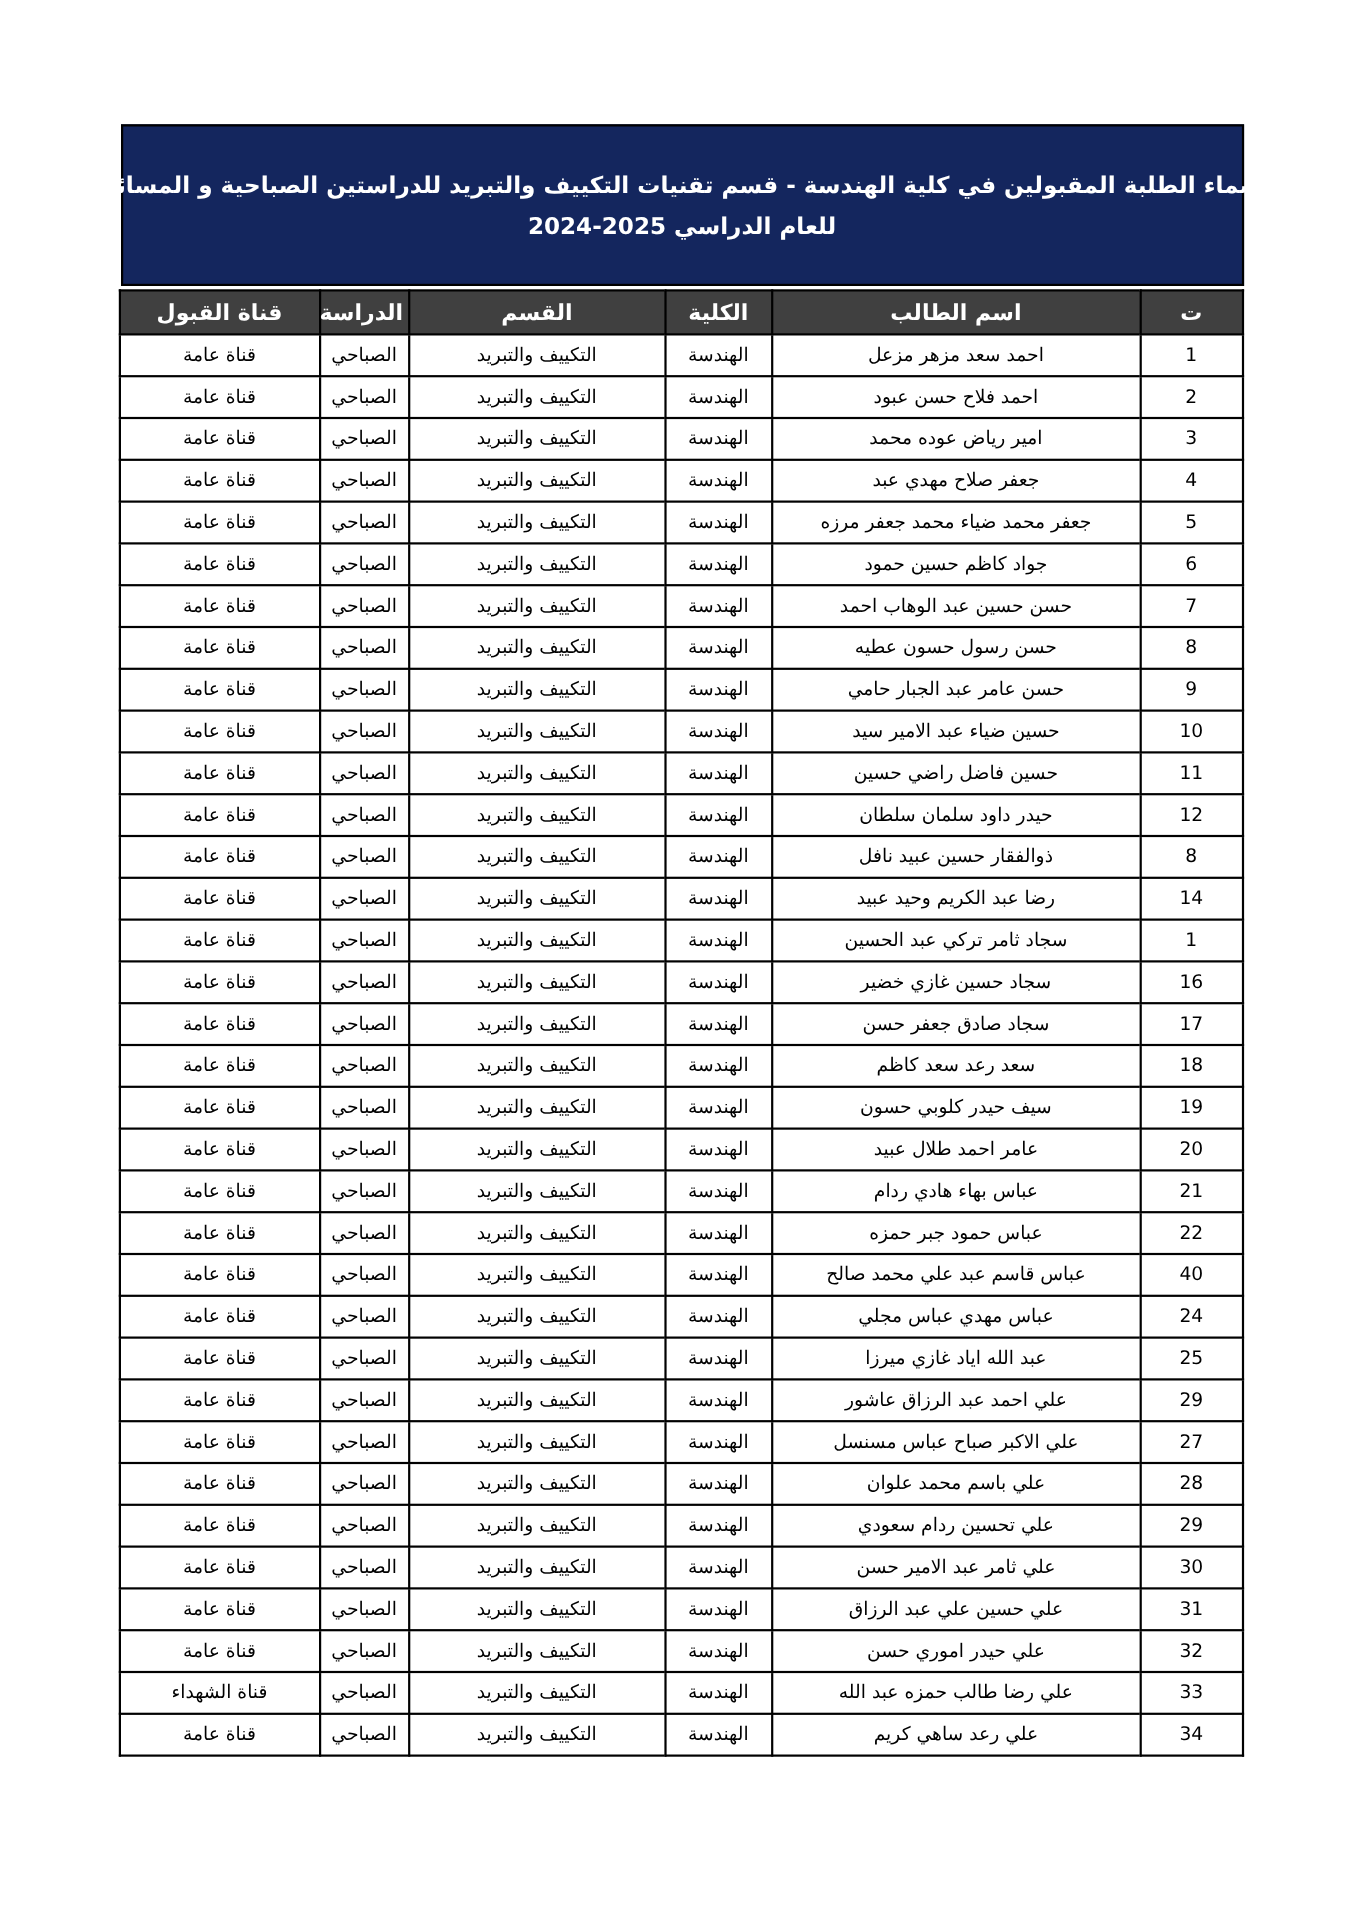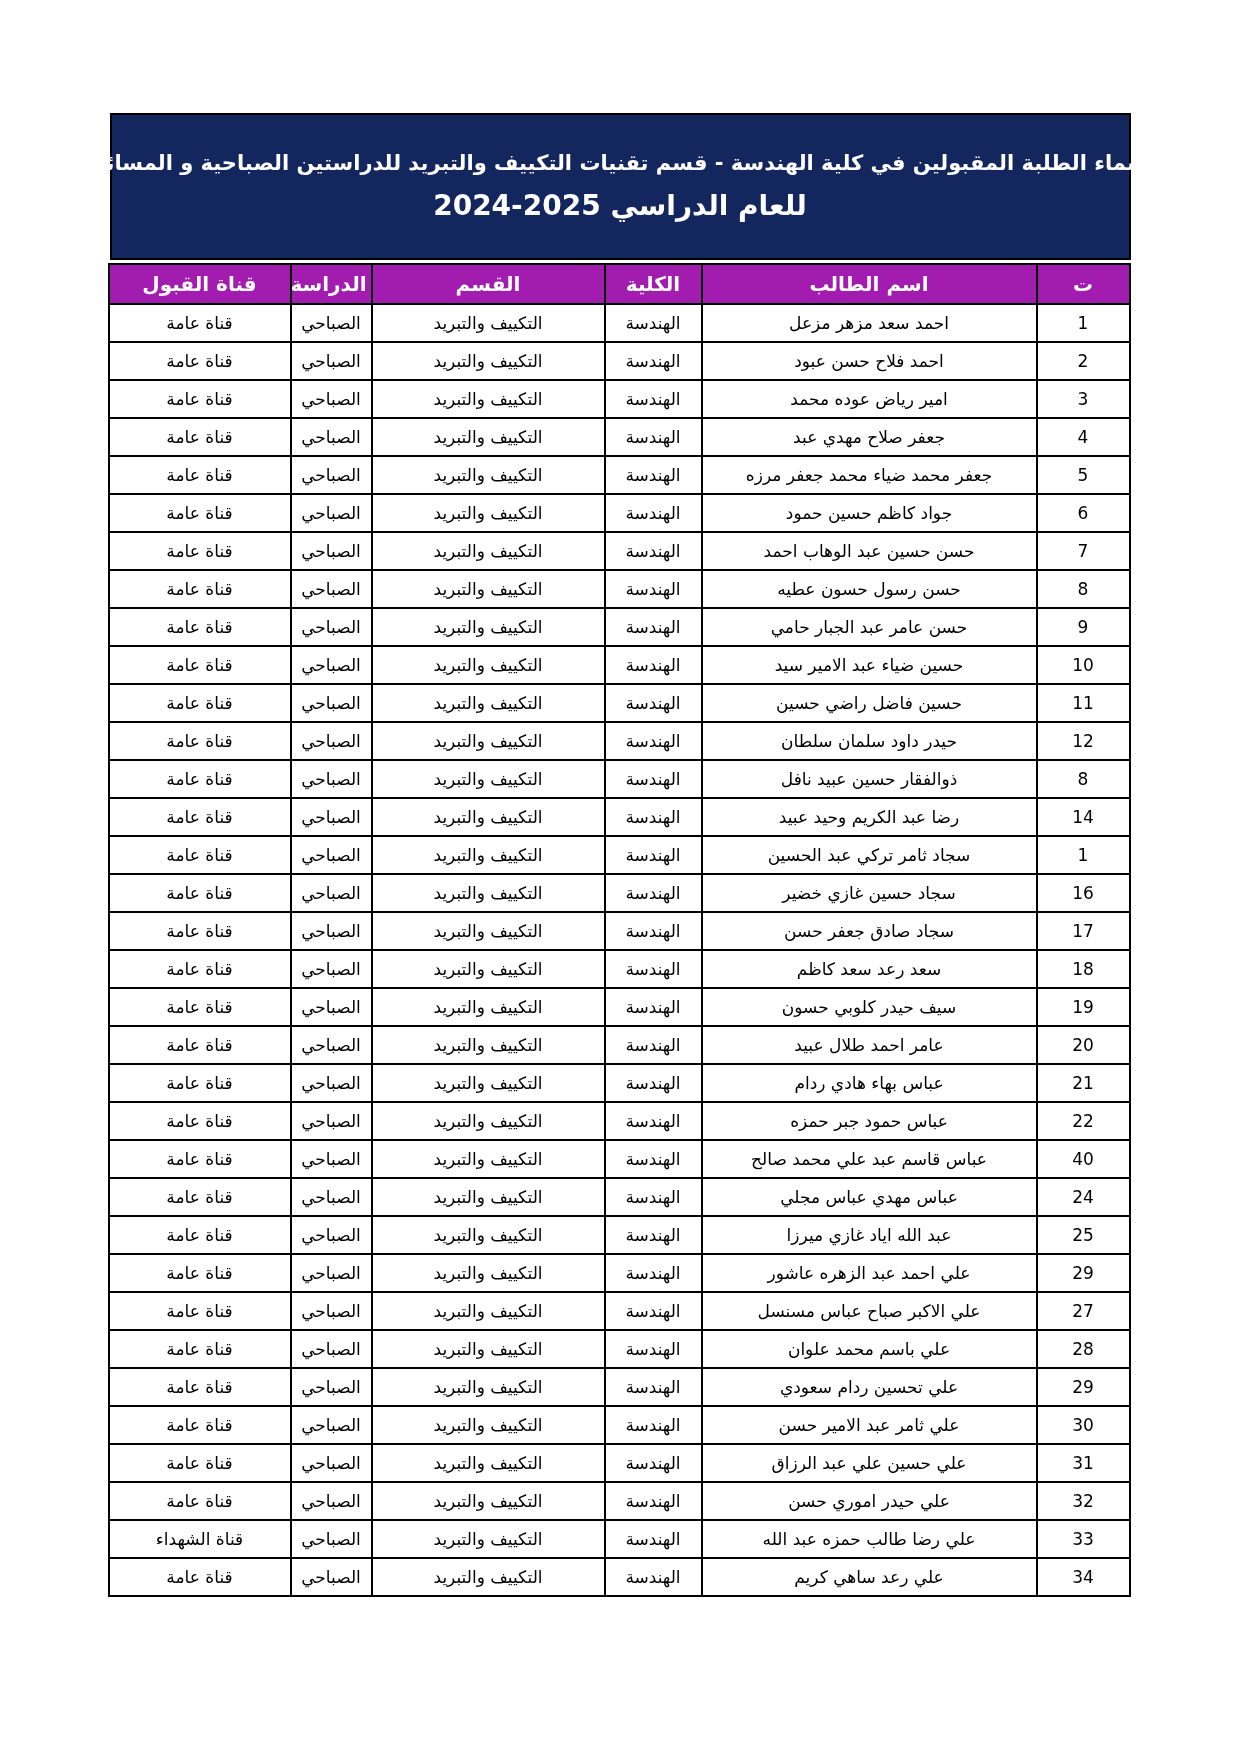--- a/index.html
+++ b/index.html
@@ -32,31 +32,31 @@
     align-items: center;
     row-gap: 14px;
     text-align: center;
   }
   .title-line1 {
     font-size: 21px;
     white-space: nowrap;
     letter-spacing: 0;
   }
   .title-line2 {
-    font-size: 28px;
+    font-size: 21px;
     white-space: nowrap;
   }
   table.students {
     width: 100%;
     border-collapse: collapse;
     table-layout: fixed;
     margin-top: 3px;
   }
   table.students th {
-    background: #a21caf;
+    background: #404040;
     color: #ffffff;
     border: 2px solid #000;
     height: 38px;
     font-size: 20px;
     font-weight: bold;
     padding: 0 4px;
     text-align: center;
   }
   table.students td {
     border: 2px solid #000;
@@ -295,21 +295,21 @@
         <tr>
     <td>25</td>
     <td>عبد الله اياد غازي ميرزا</td>
     <td>الهندسة</td>
     <td>التكييف والتبريد</td>
     <td>الصباحي</td>
     <td>قناة عامة</td>
   </tr>
         <tr>
     <td>29</td>
-    <td>علي احمد عبد الزهره عاشور</td>
+    <td>علي احمد عبد الرزاق عاشور</td>
     <td>الهندسة</td>
     <td>التكييف والتبريد</td>
     <td>الصباحي</td>
     <td>قناة عامة</td>
   </tr>
         <tr>
     <td>27</td>
     <td>علي الاكبر صباح عباس مسنسل</td>
     <td>الهندسة</td>
     <td>التكييف والتبريد</td>

